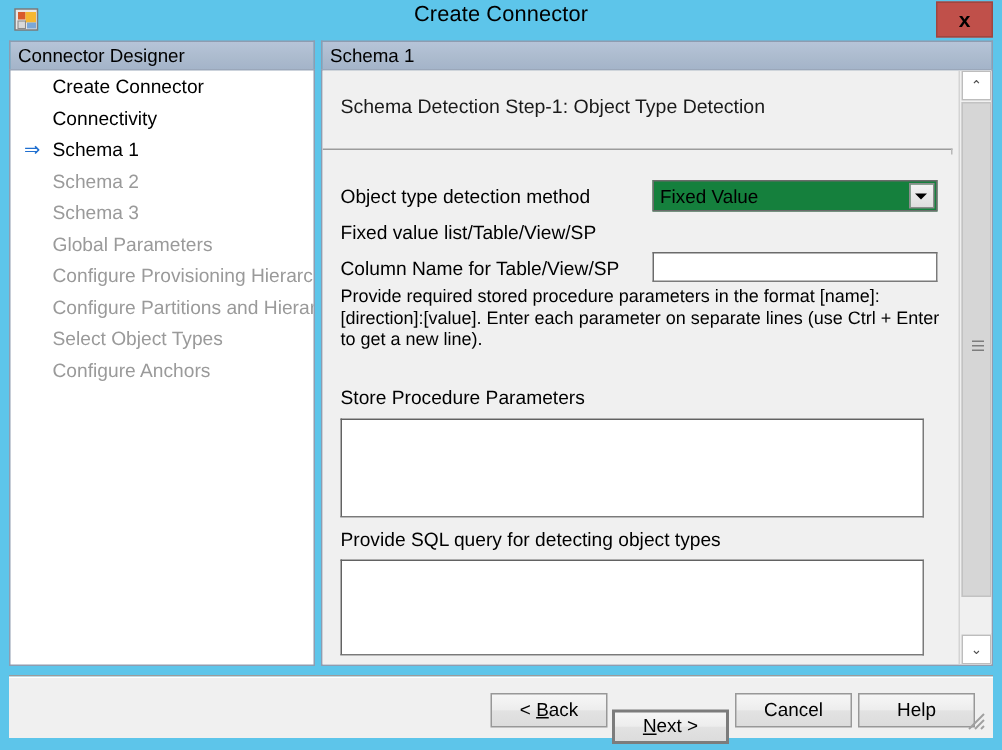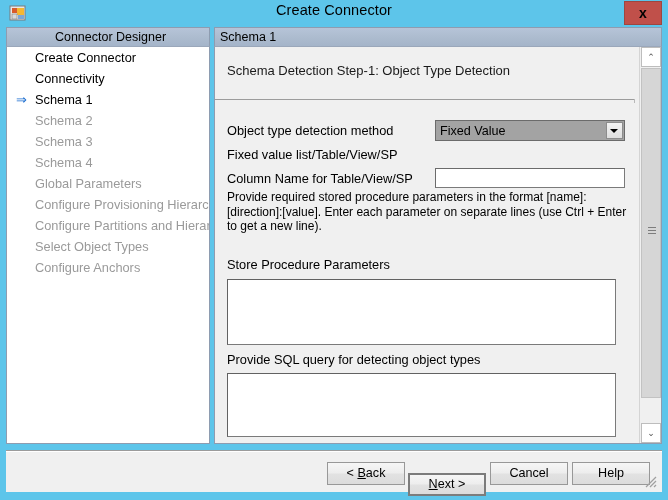--- a/index.html
+++ b/index.html
@@ -63,21 +63,21 @@
     background: linear-gradient(to bottom, #b6c4d8 0%, #adbccf 50%, #a4b4c9 100%);
     border: 1px solid #8e9cb0;
     border-bottom: none;
     font-size: 12.5px;
     color: #000;
     padding-left: 5px;
     line-height: 18px;
     overflow: hidden;
     white-space: nowrap;
   }
-  #left-header { left: 6px; top: 27px; width: 204px; text-align: center; }
+  #left-header { left: 6px; top: 27px; width: 204px; }
   #right-header { left: 214px; top: 27px; width: 448px; }
 
   
   #left-panel {
     position: absolute;
     left: 6px; top: 46px;
     width: 204px; height: 398px;
     background: #ffffff;
     border: 1px solid #8e9cb0;
     border-top: 1px solid #9aa7ba;
@@ -157,21 +157,21 @@
     color: #000;
     padding: 0 3px;
     line-height: 18px;
     font-family: "Liberation Sans", sans-serif;
   }
 
   #combo-wrap {
     position: absolute;
     left: 220px; top: 73px;
     width: 190px; height: 21px;
-    background: #a3a3a3;
+    background: #15803d;
     border: 1px solid #6b6b6b;
     cursor: pointer;
   }
   #combo-value {
     position: absolute;
     left: 4px; top: 1px;
     font-size: 12.6px;
     color: #000;
     line-height: 18px;
   }
@@ -334,21 +334,20 @@
 
   <div id="right-header" class="panel-header">Schema 1</div>
 
   <div id="left-panel">
     <div id="nav-items">
         <div class="nav-item enabled"><span>Create Connector</span></div>
         <div class="nav-item enabled"><span>Connectivity</span></div>
         <div class="nav-item enabled"><span class="nav-arrow">⇒</span><span>Schema 1</span></div>
         <div class="nav-item disabled"><span>Schema 2</span></div>
         <div class="nav-item disabled"><span>Schema 3</span></div>
-        <div class="nav-item disabled"><span>Schema 4</span></div>
         <div class="nav-item disabled"><span>Global Parameters</span></div>
         <div class="nav-item disabled"><span>Configure Provisioning Hierarchy</span></div>
         <div class="nav-item disabled"><span>Configure Partitions and Hierarchies</span></div>
         <div class="nav-item disabled"><span>Select Object Types</span></div>
         <div class="nav-item disabled"><span>Configure Anchors</span></div>
       </div>
   </div>
 
   <div id="right-panel">
     <div id="content-area">

